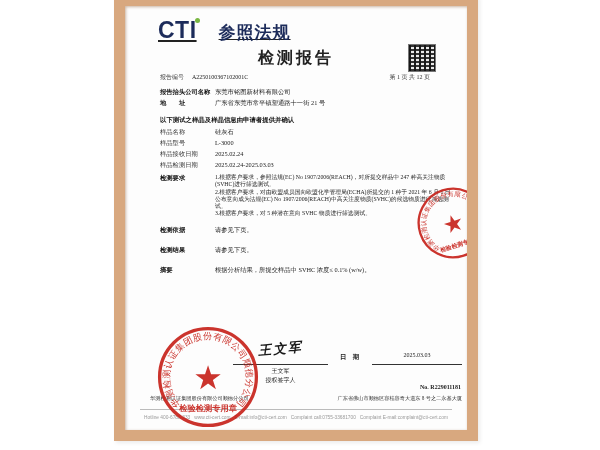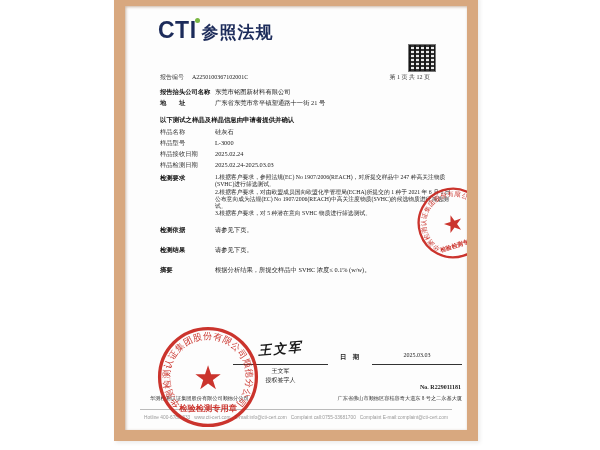--- a/index.html
+++ b/index.html
@@ -5,21 +5,21 @@
   html,body{margin:0;padding:0;}
   body{width:600px;height:450px;background:#ffffff;overflow:hidden;
        font-family:"Liberation Serif","DejaVu Serif",serif;color:#222;}
   .photo{position:relative;width:600px;height:450px;background:#fff;overflow:hidden;}
   .frame{position:absolute;left:114px;top:-5px;width:342px;height:424px;
          border:11px solid var(--frame,#d8a87f);background:#fdfdfd;overflow:hidden;
          box-shadow:inset 1px 1px 3px rgba(140,90,50,.45), 2px 2px 4px rgba(0,0,0,.08);}
   .paper{position:absolute;inset:0;}
   .abs{position:absolute;}
   
-  .logo{left:33px;top:13px;display:flex;align-items:baseline;gap:5px;}
+  .logo{left:33px;top:13px;display:flex;align-items:baseline;gap:22px;text-decoration:underline;}
   .logo-cti{position:relative;font-family:"Liberation Sans","DejaVu Sans",sans-serif;
             font-weight:bold;font-size:23px;line-height:23px;color:var(--navy,#1c2b5a);letter-spacing:.5px;}
   .logo-dot{position:absolute;left:37px;top:-1px;width:5px;height:5px;border-radius:50%;
             background:var(--green,#79b742);}
   .logo-brand{font-family:"Liberation Sans","DejaVu Sans",sans-serif;font-weight:bold;
               font-size:17px;color:var(--navy,#1c2b5a);letter-spacing:1px;}
   
   .title{left:0;right:0;top:42px;text-align:center;font-size:16px;font-weight:bold;letter-spacing:3px;}
   
   .qr{left:283px;top:38px;width:26px;height:26px;border:1px solid #777;
@@ -69,20 +69,21 @@
 <div class="photo">
   <div class="frame">
     <div class="paper">
 
       <div class="abs logo">
         <span class="logo-cti">CTI</span>
         <span class="logo-dot"></span>
         <span class="logo-brand">参照法规</span>
       </div>
 
+      <div class="abs title">检测报告</div>
 
       <div class="abs qr"></div>
 
       <div class="abs row" style="top:67px;">
         <span class="meta-label">报告编号</span>
         <span class="meta-val">A2250100367102001C</span>
         <span class="page-info">第 1 页 共 12 页</span>
       </div>
 
       <div class="abs row" style="top:82px;">

